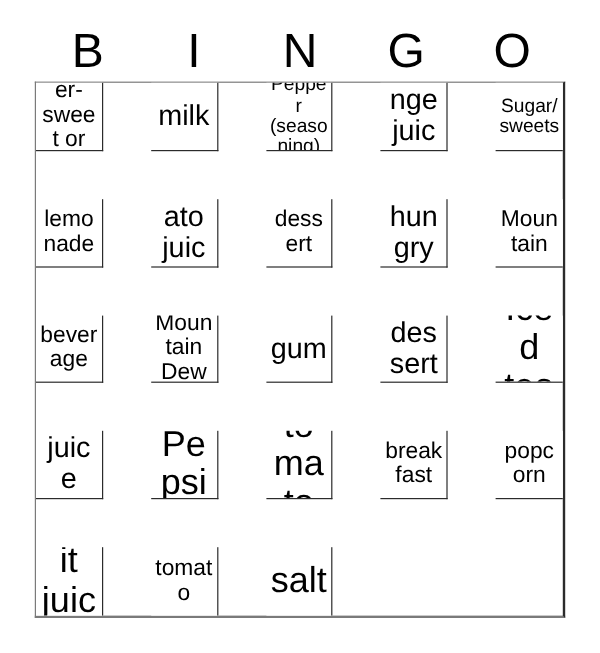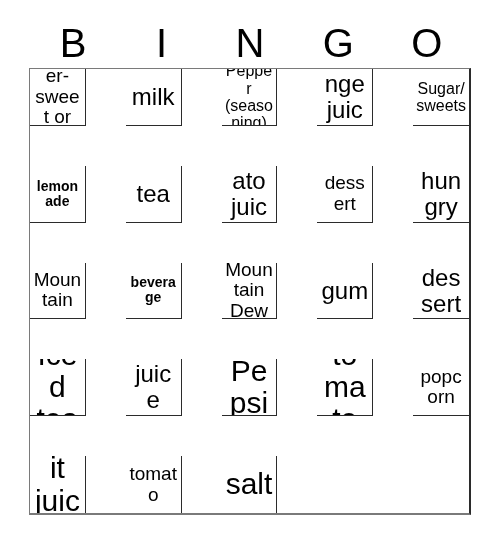--- a/index.html
+++ b/index.html
@@ -81,21 +81,21 @@
   .cell-text {
     display: block;
     width: 100%;
     line-height: 1.08;
     word-wrap: break-word;
     color: #000000;
   }
 
   
   .fs-xs   { font-size: 16px; }
-  .fs-sm   { font-size: 14px; font-weight: bold; }
+  .fs-sm   { font-size: 19px; }
   .fs-md   { font-size: 19px; }
   .fs-xl   { font-size: 24px; }
   .fs-xxl  { font-size: 30px; }
   .fs-xxxl { font-size: 24px; }
 </style>
 </head>
 <body>
 
 <div id="card">
 
@@ -121,23 +121,20 @@
       <div class="cell">
         <span class="cell-text fs-xl">Orange juice</span>
       </div>
       <div class="cell">
         <span class="cell-text fs-xs">Sugar/sweets</span>
       </div>
       <div class="cell">
         <span class="cell-text fs-sm">lemonade</span>
       </div>
       <div class="cell">
-        <span class="cell-text fs-xxxl">tea</span>
-      </div>
-      <div class="cell">
         <span class="cell-text fs-xl">Tomato juice</span>
       </div>
       <div class="cell">
         <span class="cell-text fs-md">dessert</span>
       </div>
       <div class="cell">
         <span class="cell-text fs-xl">hungry</span>
       </div>
       <div class="cell">
         <span class="cell-text fs-md">Mountain</span>
@@ -160,20 +157,23 @@
       <div class="cell">
         <span class="cell-text fs-xl">juice</span>
       </div>
       <div class="cell">
         <span class="cell-text fs-xxl">Pepsi</span>
       </div>
       <div class="cell">
         <span class="cell-text fs-xxl">tomato</span>
       </div>
       <div class="cell">
+        <span class="cell-text fs-sm">breakfast</span>
+      </div>
+      <div class="cell">
         <span class="cell-text fs-md">popcorn</span>
       </div>
       <div class="cell">
         <span class="cell-text fs-xxl">Fruit juice</span>
       </div>
       <div class="cell">
         <span class="cell-text fs-md">tomato</span>
       </div>
       <div class="cell">
         <span class="cell-text fs-xxl">salt</span>

